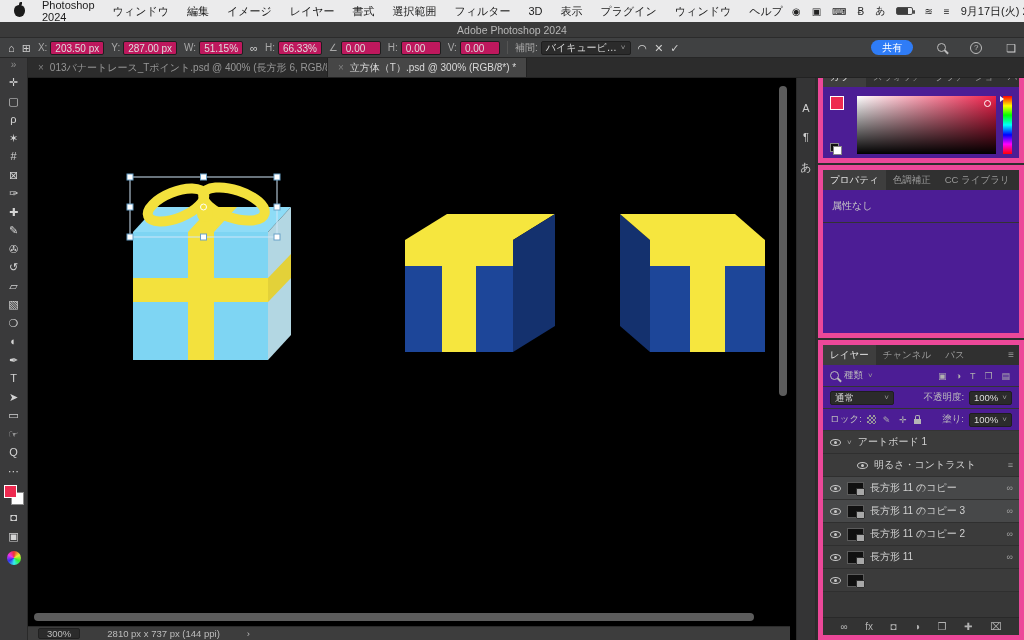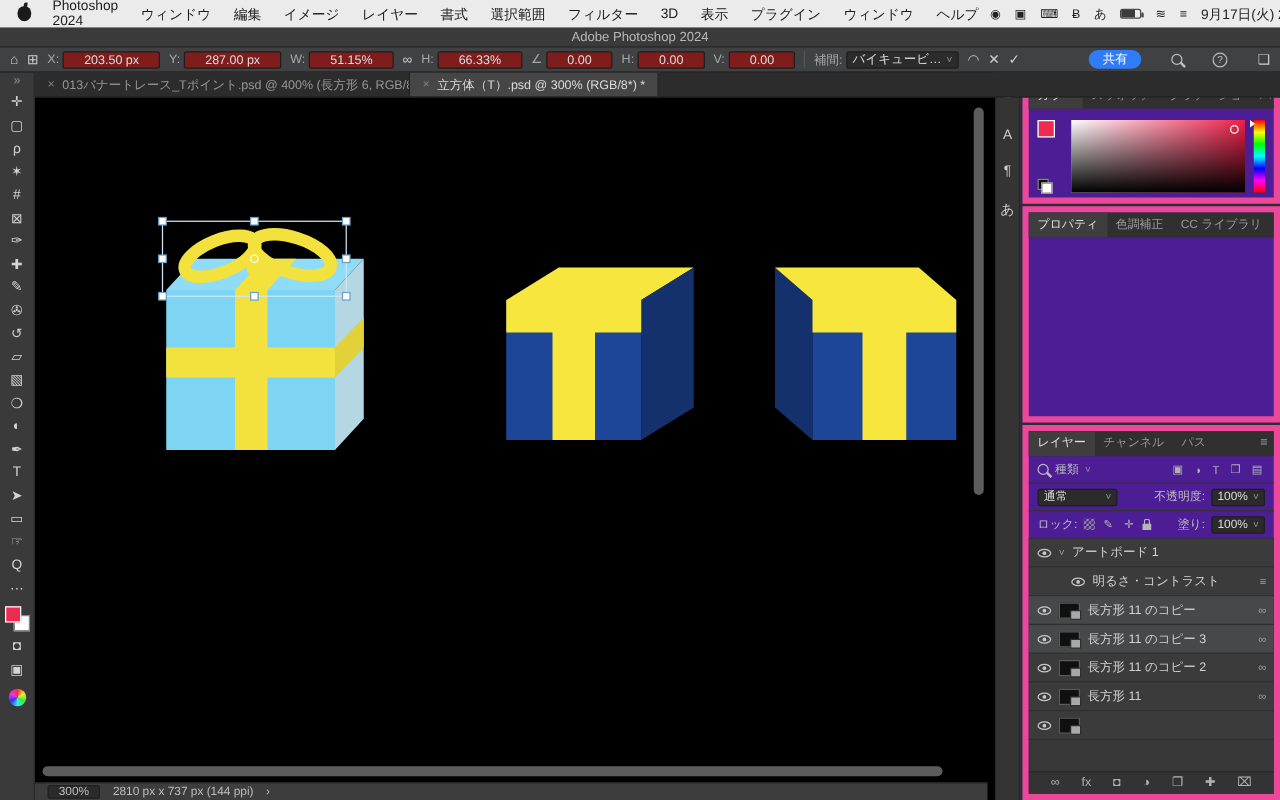--- a/index.html
+++ b/index.html
@@ -22,21 +22,21 @@
   
   .titlebar{position:absolute;top:22px;left:0;right:0;height:16px;background:#3a3a3a;border-bottom:1px solid #2b2b2b;
     text-align:center;font-size:10.5px;line-height:16px;color:#b8b8b8;z-index:40}
 
   
   .optionsbar{position:absolute;top:38px;left:0;right:0;height:20px;background:#404142;border-bottom:1px solid #262626;
     display:flex;align-items:center;font-size:10px;color:#c3c3c3;padding:0 8px;gap:7px;z-index:40}
   .ob-icon{color:#cfcfcf;font-size:11px;line-height:20px}
   .field{display:flex;align-items:center;gap:3px;white-space:nowrap}
   .field .lab{color:#a8a8a8}
-  .field .val{background:#7f1d1d;border:1px solid #1e1e1e;border-radius:2px;padding:0 16px;height:14px;line-height:13px;color:#dedede;min-width:40px}
+  .field .val{background:#be185d;border:1px solid #1e1e1e;border-radius:2px;padding:0 4px;height:14px;line-height:13px;color:#dedede;min-width:40px}
   .sep{width:1px;height:13px;background:#545454;flex:none}
   .dd-mini{background:#2b2b2b;border:1px solid #1e1e1e;border-radius:2px;height:14px;line-height:13px;padding:0 4px;display:flex;align-items:center;gap:4px;color:#dedede}
   .caret{font-size:8px;color:#9a9a9a}
   .ob-right{margin-left:auto;display:flex;align-items:center;gap:24px}
   .share-btn{background:#2f7cf6;color:#fff;border-radius:9px;height:15px;line-height:15px;padding:0 11px;font-size:10px}
   .mag{width:9px;height:9px;border:1.5px solid #bdbdbd;border-radius:50%;position:relative;flex:none}
   .mag::after{content:"";position:absolute;width:5px;height:1.5px;background:#bdbdbd;transform:rotate(45deg);right:-4px;bottom:-1px}
   .circle-q{width:12px;height:12px;border:1px solid #bdbdbd;border-radius:50%;font-size:8px;line-height:10px;text-align:center;color:#bdbdbd}
 
   
@@ -57,21 +57,21 @@
   .cc-circle{width:14px;height:14px;border-radius:50%;margin-top:6px;flex:none;
     background:conic-gradient(#e33,#ee3,#3e3,#3ee,#33e,#e3e,#e33)}
 
   
   .canvas{position:absolute;left:28px;top:78px;width:762px;height:548px;background:#000;z-index:10}
   .vscroll{position:absolute;right:3px;top:8px;width:8px;height:310px;background:#5c5c5c;border-radius:4px}
   .hscroll{position:absolute;left:6px;bottom:5px;height:8px;width:720px;background:#5c5c5c;border-radius:4px}
 
   
   .statusbar{position:absolute;left:28px;top:626px;width:762px;height:14px;background:#3d3d3d;border-top:1px solid #2c2c2c;
-    display:flex;align-items:center;gap:10px;font-size:9.5px;color:#bdbdbd;padding:0 10px;z-index:20}
+    display:flex;align-items:center;gap:27px;font-size:9.5px;color:#bdbdbd;padding:0 10px;z-index:20}
   .zoom-box{background:#2b2b2b;border:1px solid #202020;border-radius:2px;padding:0 8px;height:11px;line-height:10px}
 
   
   .panel-col{position:absolute;left:816px;top:58px;right:0;bottom:0;background:#2e2e2e;z-index:15}
   .rail{position:absolute;left:796px;top:58px;width:20px;bottom:0;background:#343435;border-left:1px solid #2a2a2a;border-right:1px solid #2a2a2a;
     display:flex;flex-direction:column;align-items:center;padding-top:14px;gap:17px;font-size:11px;color:#cdcdcd;z-index:20}
 
   
   .panel{position:absolute;left:818px;width:206px;background:#4c1d95;z-index:25;border:5px solid #ec4899}
   .ptabs{height:20px;background:#303030;display:flex;align-items:stretch;font-size:9.5px;color:#9a9a9a;overflow:hidden}
@@ -336,20 +336,21 @@
     </span>
   </div>
 </div>
 
 <div class="panel" style="top:165px;height:173px">
   <div class="ptabs">
     <span class="ptab active">プロパティ</span>
     <span class="ptab">色調補正</span>
     <span class="ptab">CC ライブラリ</span>
   </div>
+  <div class="props-empty">属性なし</div>
 </div>
 
 <div class="panel" style="top:340px;bottom:0">
   <div class="ptabs">
     <span class="ptab active">レイヤー</span>
     <span class="ptab">チャンネル</span>
     <span class="ptab">パス</span>
     <span class="ptab-menu">≡</span>
   </div>
 

